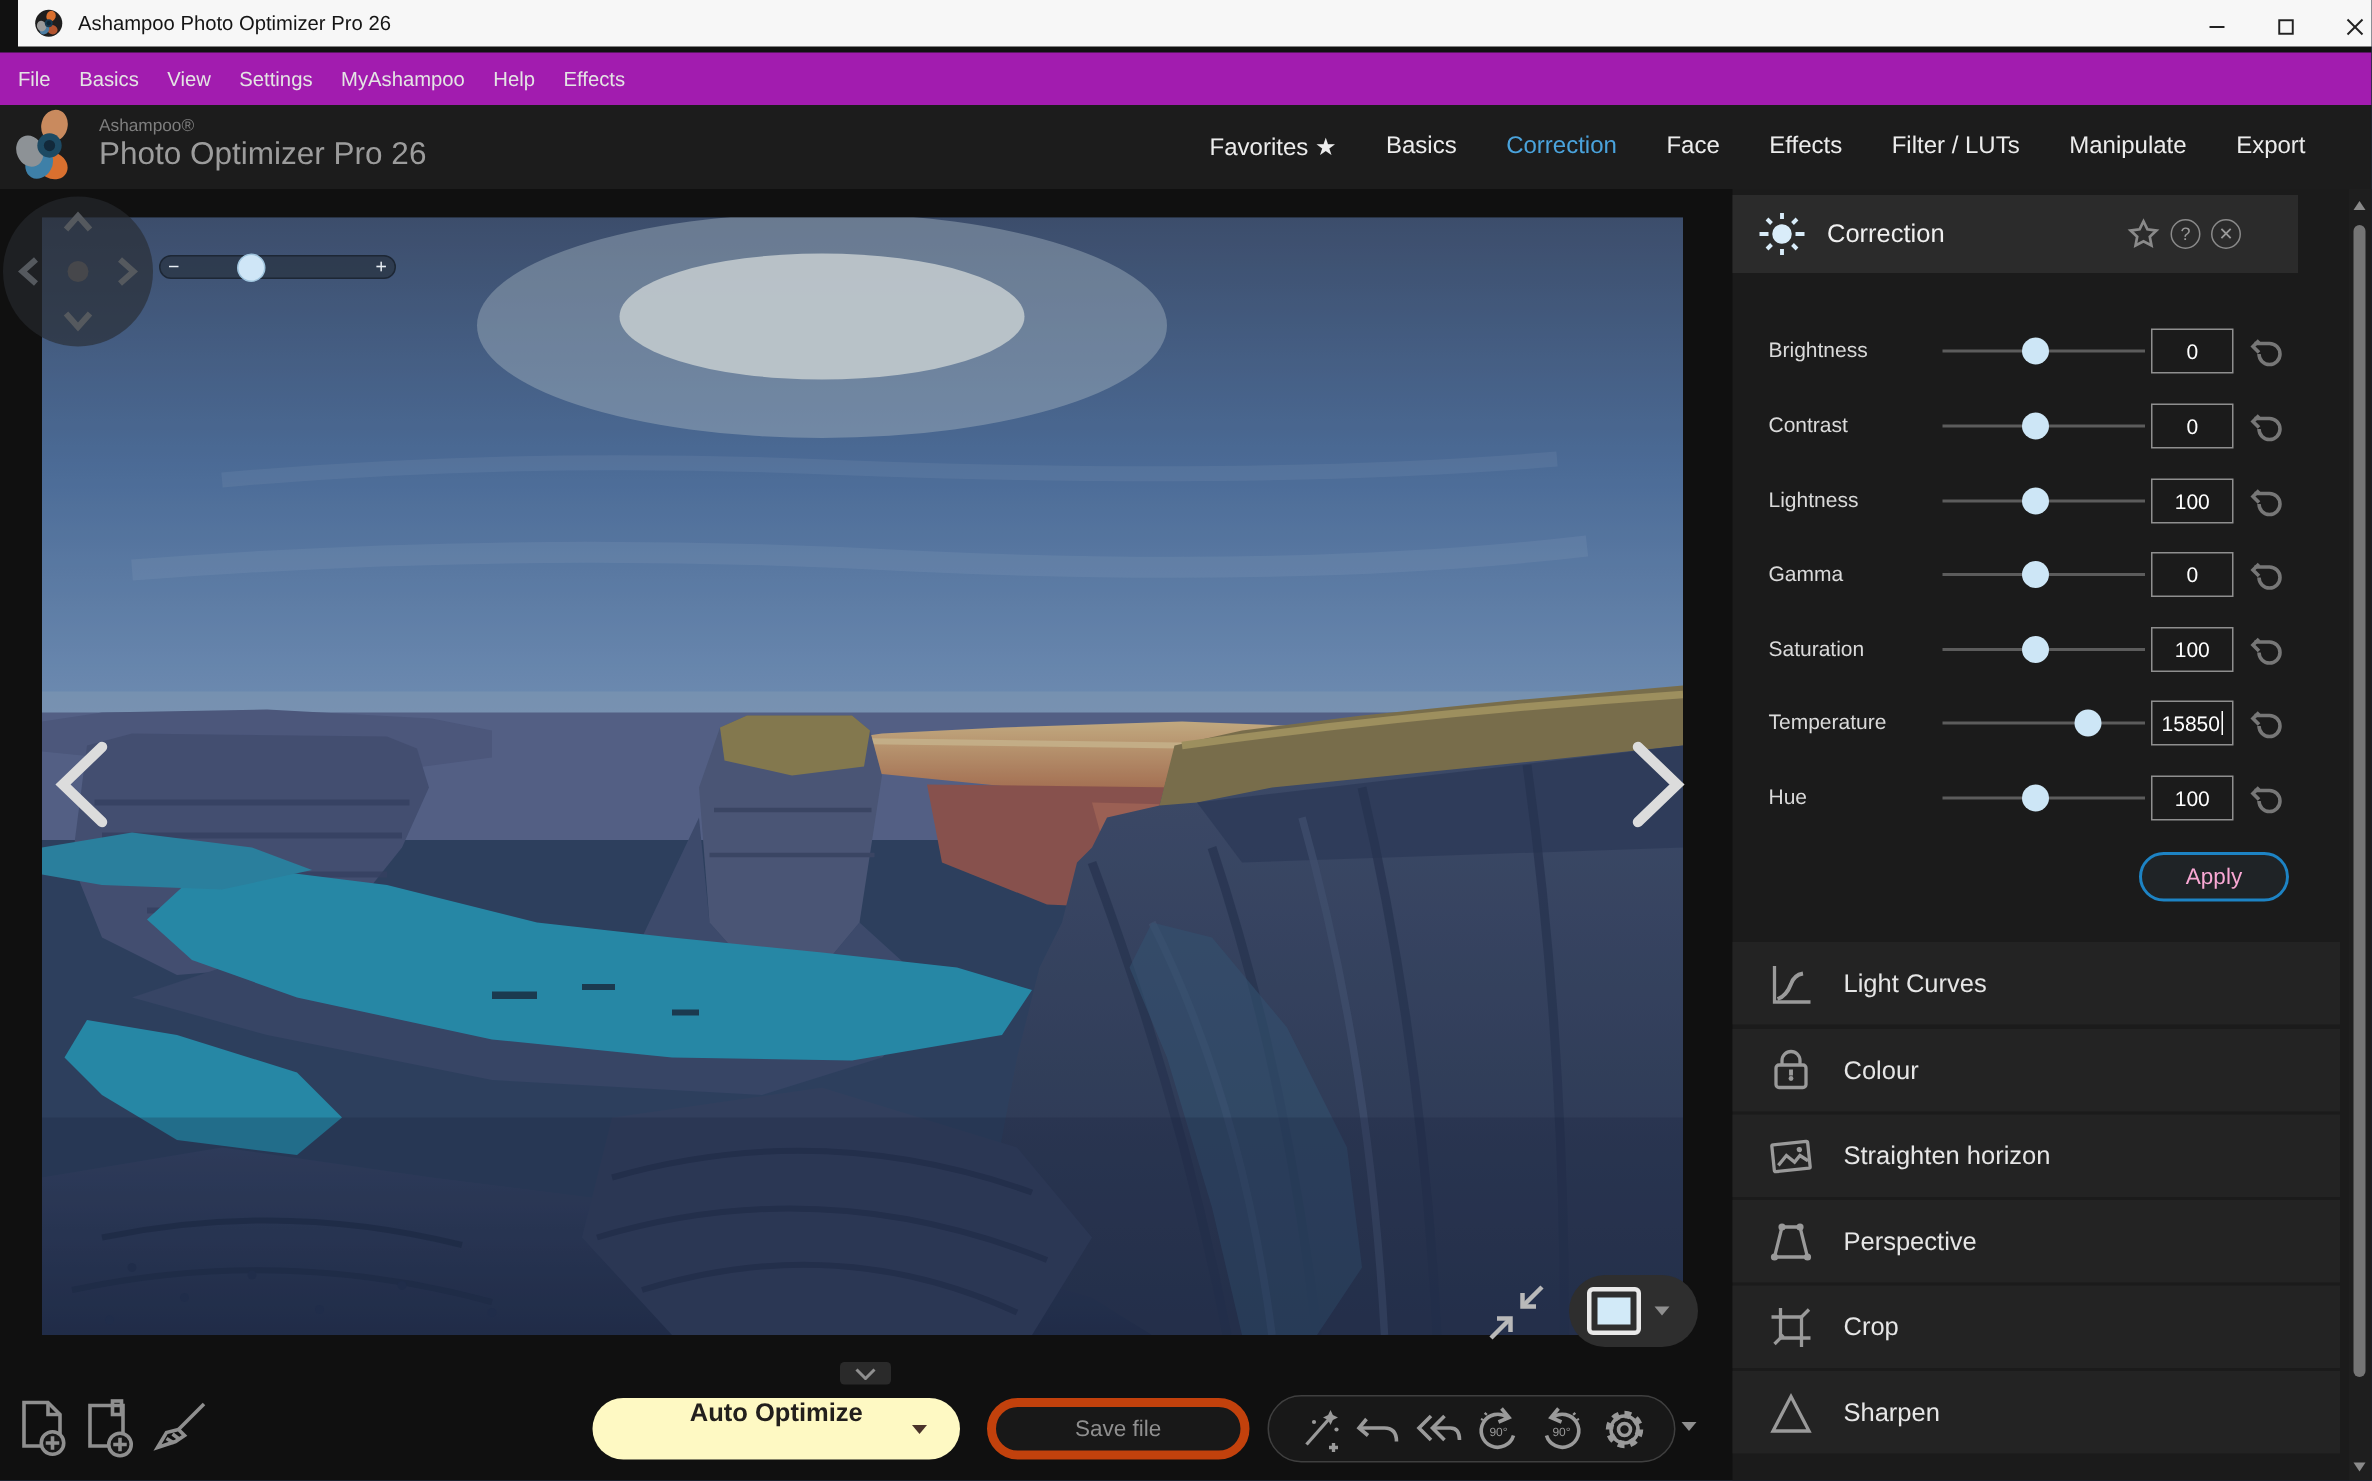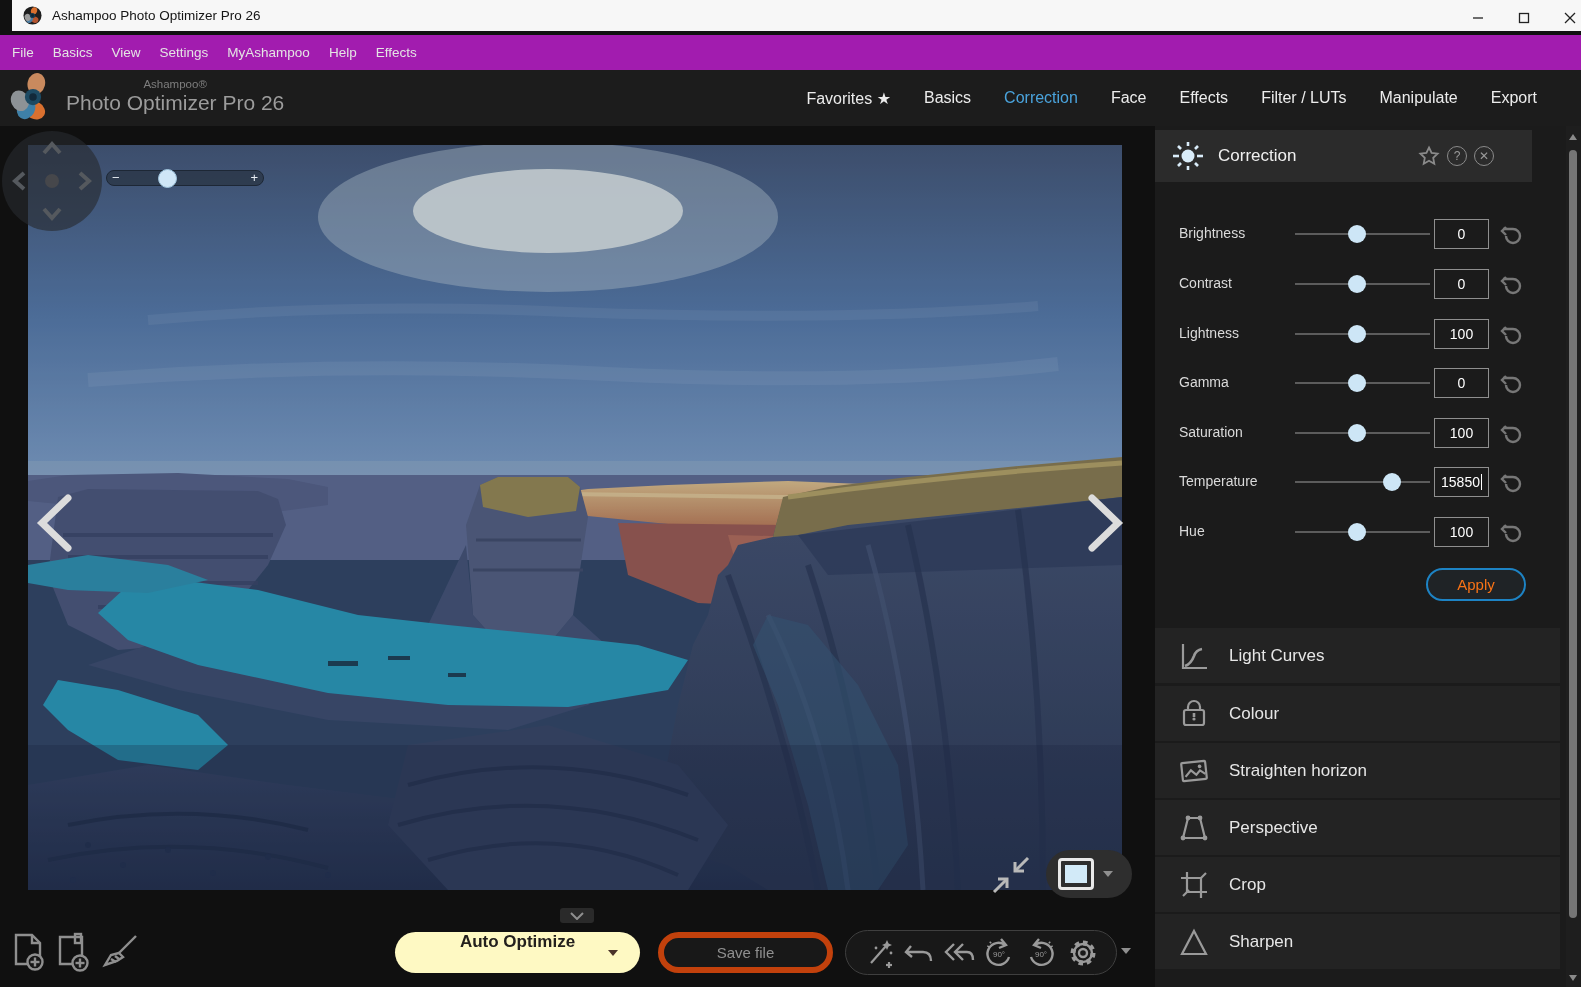--- a/index.html
+++ b/index.html
@@ -16,21 +16,21 @@
 
   
   .menubar { position:absolute; left:0; top:35px; width:1581px; height:35px; background:#a21caf; display:flex; align-items:center; gap:19px; padding-left:12px; }
   .menubar .mitem { color:#e4e4e4; font-size:13.5px; cursor:default; }
 
   
   .headerbar { position:absolute; left:0; top:70px; width:1581px; height:56px; background:#1c1c1c; }
   .brand { position:absolute; left:8px; top:2px; display:flex; }
   .brand .logo { width:50px; height:50px; }
   .brand .btxt { margin-left:8px; padding-top:6px; }
-  .brand .bname { font-size:11.5px; color:#7e7e7e;text-align:center; }
+  .brand .bname { font-size:11.5px; color:#7e7e7e; }
   .brand .bprod { font-size:21px; color:#9c9c9c; margin-top:1px; }
   .navtabs { position:absolute; right:44px; top:0; height:56px; display:flex; align-items:center; gap:33px; }
   .navtab { color:#ececec; font-size:16px; cursor:pointer; white-space:nowrap; }
   .navtab.active { color:#4aa3dc; }
 
   
   .content { position:absolute; left:0; top:126px; width:1581px; height:861px; background:#101010; }
 
   
   .photo { position:absolute; left:28px; top:19px; width:1094px; height:745px; background:#32415c; }
@@ -81,21 +81,21 @@
   .cicon { width:20px; height:20px; border:1.5px solid #8a8a8a; border-radius:50%; color:#9a9a9a; font-size:12px; display:flex; align-items:center; justify-content:center; }
 
   .srow { position:absolute; left:0; width:411px; height:32px; }
   .srow .slabel { position:absolute; left:24px; top:7px; color:#dadada; font-size:14px; }
   .track { position:absolute; left:140px; top:15px; width:135px; height:2px; background:#5c5c5c; }
   .thumb { position:absolute; top:-8px; width:18px; height:18px; margin-left:-9px; border-radius:50%; background:#cde6f6; }
   .vbox { position:absolute; left:279px; top:1px; width:55px; height:30px; border:1px solid #8f8f8f; background:#1b1b1b; color:#fff; font-size:14px; display:flex; align-items:center; justify-content:center; }
   .text-caret { width:1px; height:16px; background:#fff; margin-left:1px; }
   .reset { position:absolute; left:344px; top:4px; width:24px; height:24px; }
 
-  .apply-btn { position:absolute; left:271px; top:442px; width:100px; height:33px; border:2px solid #1d83c4; border-radius:17px; background:#1f2326; color:#f97316; font-size:15px; display:flex; align-items:center; justify-content:center; cursor:pointer; }
+  .apply-btn { position:absolute; left:271px; top:442px; width:100px; height:33px; border:2px solid #1d83c4; border-radius:17px; background:#1f2326; color:#f9a8d4; font-size:15px; display:flex; align-items:center; justify-content:center; cursor:pointer; }
 
   .sect { position:absolute; left:0; width:405px; height:55px; background:#232323; display:flex; align-items:center; cursor:pointer; }
   .sect .sicon { width:30px; height:30px; margin-left:24px; flex:none; }
   .sect .slbl { color:#e6e6e6; font-size:17px; margin-left:20px; }
 
   
   .vscroll { position:absolute; left:1566px; top:0; width:15px; height:861px; background:#1e1e1e; }
   .vs-up { position:absolute; left:3px; top:8px; width:0; height:0; border-left:4.5px solid transparent; border-right:4.5px solid transparent; border-bottom:6px solid #8a8a8a; }
   .vs-down { position:absolute; left:3px; bottom:6px; width:0; height:0; border-left:4.5px solid transparent; border-right:4.5px solid transparent; border-top:6px solid #8a8a8a; }
   .vs-thumb { position:absolute; left:3px; top:24px; width:8px; height:768px; background:#757575; border-radius:4px; }

